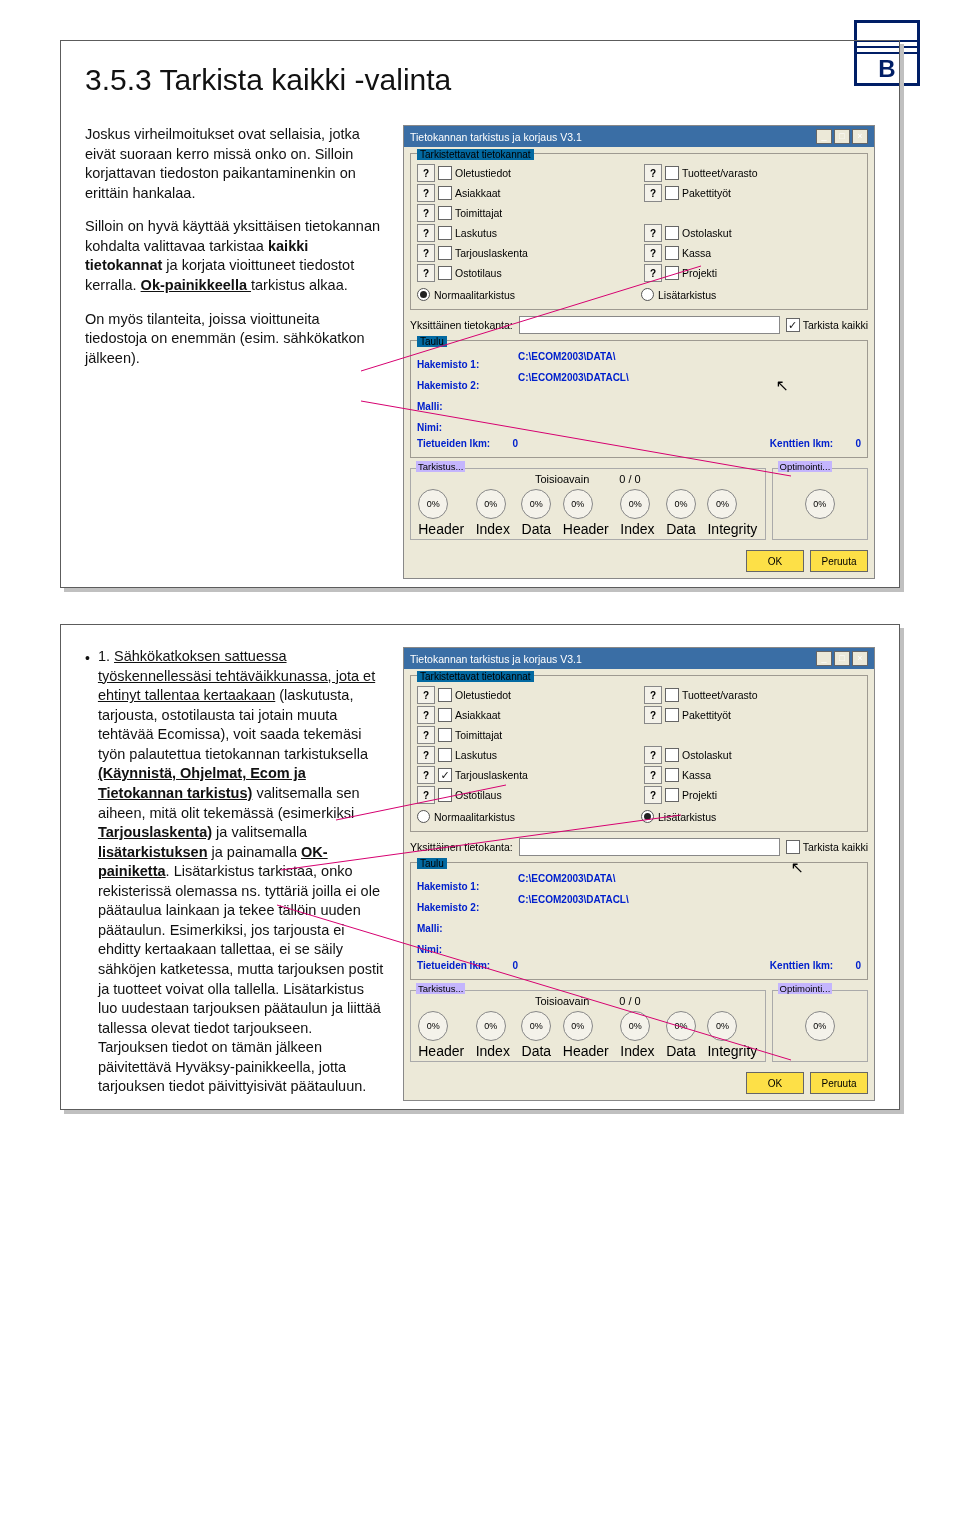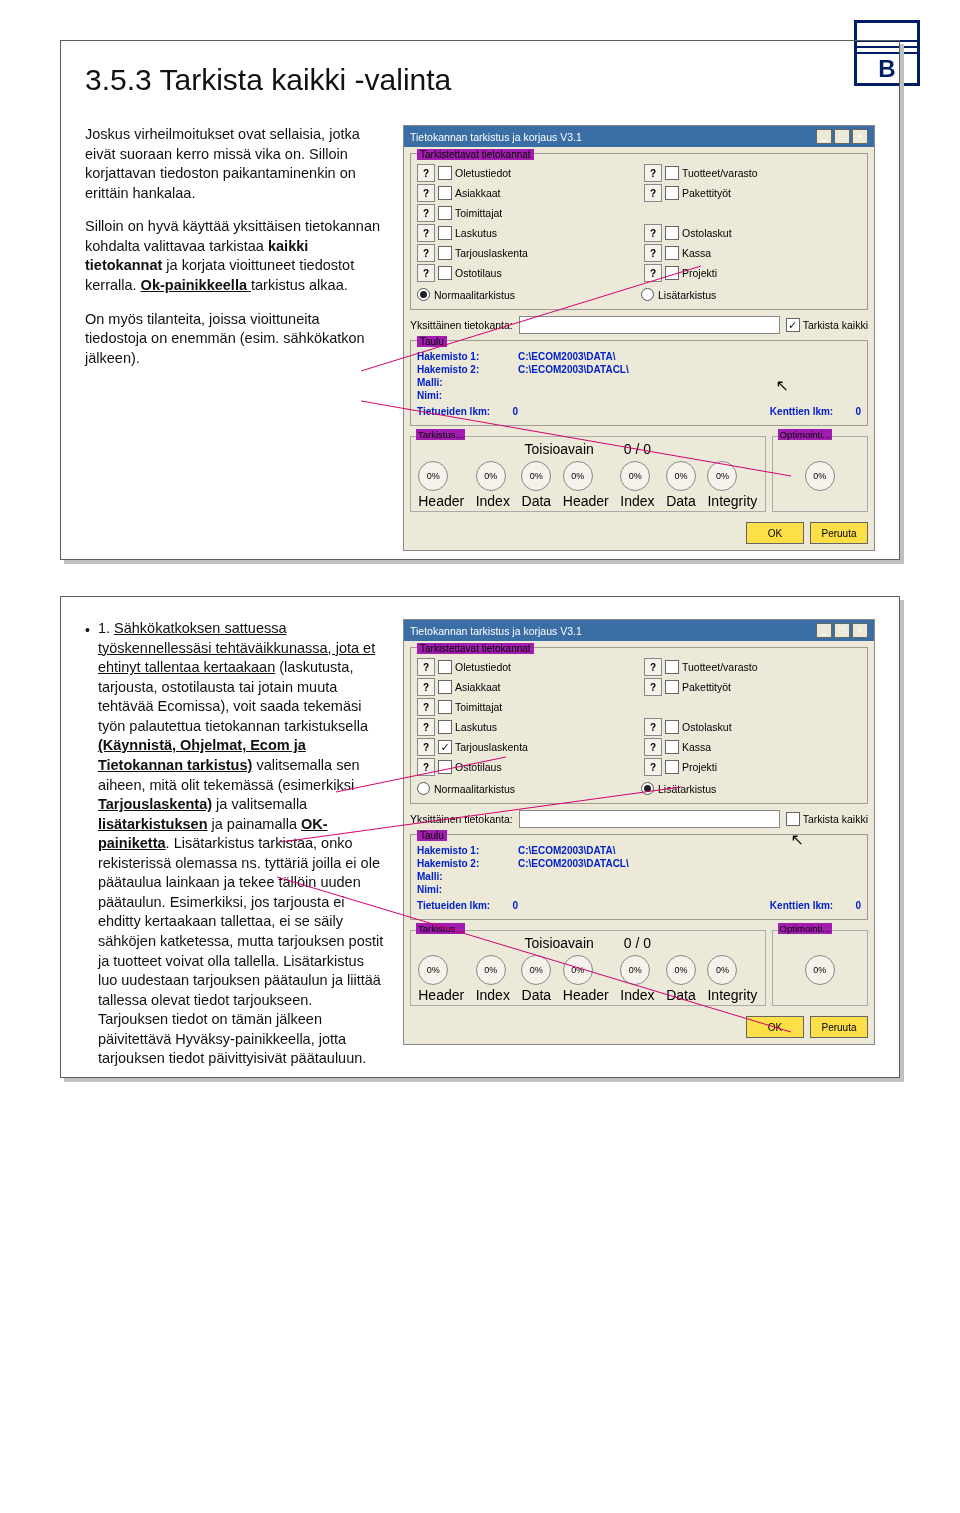--- a/index.html
+++ b/index.html
@@ -110,21 +110,21 @@
   }
   .group {
     border: 1px solid #9e9a91;
     padding: 6px 6px 8px 6px;
     margin-bottom: 6px;
     position: relative;
   }
   .group-title {
     position: relative;
     top: -12px;
-    background: #a21caf;
+    background: #0369a1;
     display: inline-block;
     padding: 0 3px;
     font-size: 10px;
   }
   .group-inner { margin-top: -8px; }
   .db-grid {
     display: grid;
     grid-template-columns: 1fr 1fr;
     gap: 2px 10px;
   }
@@ -174,52 +174,52 @@
   .single-field {
     flex: 1;
     height: 16px;
     background: #fff;
     border: 1px solid #888;
   }
   .single-chk { display: flex; align-items: center; gap: 3px; }
   .blue { color: #0020cc; font-weight: 700; }
   .taulu-labels { display: flex; flex-direction: column; gap: 2px; font-size: 10px; }
   .tl-row { display: flex; gap: 6px; }
-  .tl-label { flex: 0 0 95px; }
+  .tl-label { flex: 0 0 95px; margin-top: 8px; }
   .tl-count { display: flex; justify-content: space-between; margin-top: 3px; font-size: 10px; }
   .pct-row {
     display: flex;
     gap: 6px;
     align-items: flex-start;
     padding: 4px 0;
   }
   .pct-group {
     flex: 1;
     border: 1px solid #aaa;
     padding: 4px 4px 2px 4px;
     position: relative;
   }
   .pct-gtitle {
     position: absolute;
     top: -8px; left: 5px;
-    background: #a21caf;
+    background: #c4b5fd;
     font-size: 9.5px;
     padding: 0 2px;
   }
   .pct-inner { display: flex; gap: 5px; justify-content: space-around; }
   .pct-item { text-align: center; }
   .pct-circle {
     width: 28px; height: 28px;
     border: 1px solid #888; border-radius: 50%;
     display: flex; align-items: center; justify-content: center;
     font-size: 9px;
     background: #f4f2ea;
   }
   .pct-cap { font-size: 14px; margin-top: 2px; }
-  .pct-toprow { display: flex; justify-content: space-between; font-size: 14px; margin-bottom: 4px; align-items: center;}
+  .pct-toprow { display: flex; justify-content: space-between; font-size: 11px; margin-bottom: 4px; align-items: center;}
   .bot-btns {
     display: flex; justify-content: flex-end; gap: 6px;
     margin-top: 6px;
   }
   .btn {
     min-width: 56px; height: 20px;
     border: 1px solid #666;
     background: #fde047;
     display: flex; align-items: center; justify-content: center;
     font-size: 10px;
@@ -246,21 +246,21 @@
 
   <div class="logo">
     <div class="logo-top"></div>
     <div class="logo-bot">B</div>
   </div>
 
   <div class="slide rel">
     <h2 class="title">3.5.3 Tarkista kaikki -valinta</h2>
     <div class="cols">
       <div class="left-text">
-        <p>Joskus virheilmoitukset ovat sellaisia, jotka eivät suoraan kerro missä vika on. Silloin korjattavan tiedoston paikantaminenkin on erittäin hankalaa.</p>
+        <p>Joskus virheilmoitukset ovat sellaisia, jotka eivät suoraan kerro missä onko on. Silloin korjattavan tiedoston paikantaminenkin on erittäin hankalaa.</p>
         <p>
           <span>Silloin on hyvä käyttää yksittäisen tietokannan kohdalta valittavaa tarkistaa </span><span class="bold">kaikki tietokannat</span><span> ja korjata vioittuneet tiedostot kerralla. </span><span class="bold u">Ok-painikkeella </span><span>tarkistus alkaa.</span>
         </p>
         <p>On myös tilanteita, joissa vioittuneita tiedostoja on enemmän (esim. sähkökatkon jälkeen).</p>
       </div>
 
       <div class="app rel">
         <div class="titlebar">
           <span>Tietokannan tarkistus ja korjaus V3.1</span>
           <div class="wbtns">

